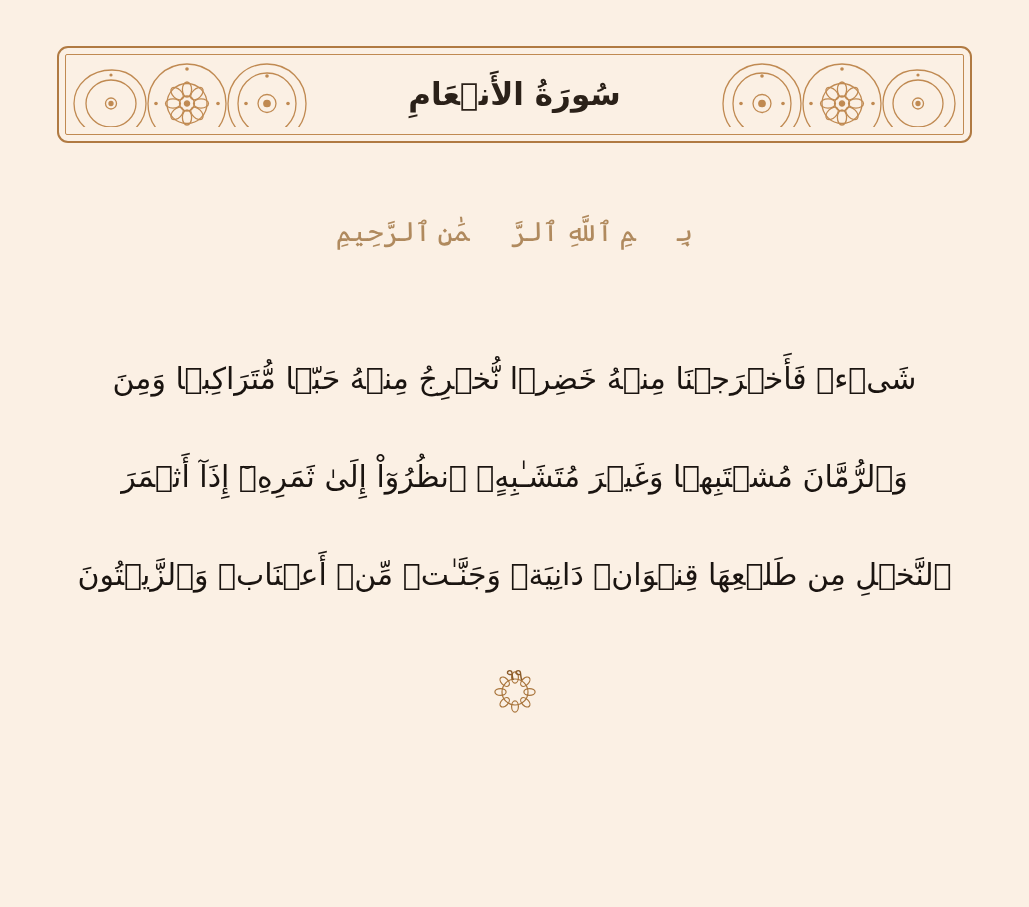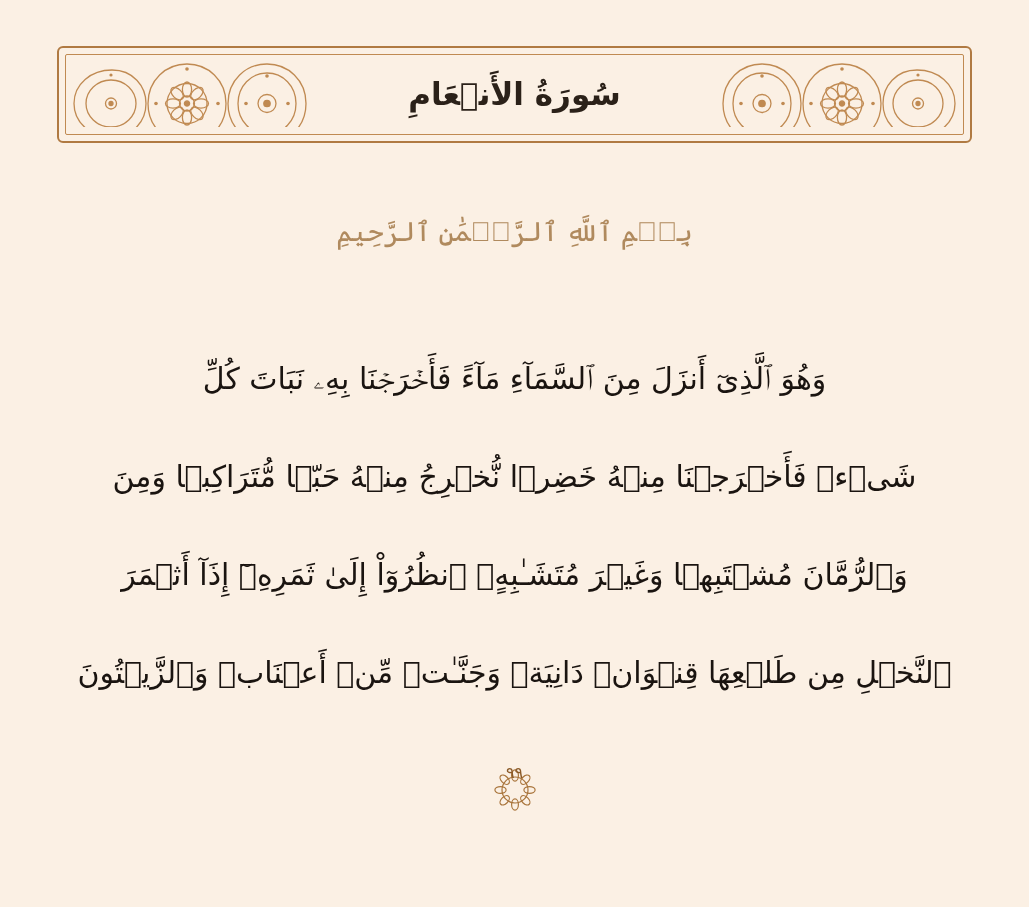--- a/index.html
+++ b/index.html
@@ -24,21 +24,21 @@
 
   
   .surah-band {
     position: absolute;
     top: 46px;
     left: 57px;
     width: 915px;
     height: 97px;
     box-sizing: border-box;
     border: 2px solid #b07a42;
-    border-radius: 6px;
+    border-radius: 11px;
     background: #fbf0e4;
   }
   .surah-band-inner {
     position: absolute;
     top: 6px;
     left: 6px;
     right: 6px;
     bottom: 6px;
     border: 1px solid #c08a52;
     border-radius: 2px;
@@ -71,21 +71,21 @@
     font-weight: 600;
   }
 
   
   .basmala {
     position: absolute;
     top: 216px;
     left: 0;
     width: 100%;
     text-align: center;
-    font-family: Liberation Sans, sans-serif;
+    font-family: Liberation Serif, serif;
     font-size: 27px;
     color: #b08a5e;
     line-height: 1.2;
     white-space: nowrap;
   }
 
   
   .ayah-block {
     position: absolute;
     top: 330px;
@@ -223,21 +223,20 @@
         </svg>
       </div>
 
       <div class="surah-title">سُورَةُ الأَنۡعَامِ</div>
     </div>
   </div>
 
   <div class="basmala">بِسۡمِ ٱللَّهِ ٱلرَّحۡمَٰنِ ٱلرَّحِيمِ</div>
 
   <div class="ayah-block">
-    <div class="ayah-line">وَهُوَ ٱلَّذِىٓ أَنزَلَ مِنَ ٱلسَّمَآءِ مَآءً فَأَخۡرَجۡنَا بِهِۦ نَبَاتَ كُلِّ</div>
     <div class="ayah-line">شَىۡءࣲ فَأَخۡرَجۡنَا مِنۡهُ خَضِرࣰا نُّخۡرِجُ مِنۡهُ حَبࣰّا مُّتَرَاكِبࣰا وَمِنَ</div>
     <div class="ayah-line">وَٱلرُّمَّانَ مُشۡتَبِهࣰا وَغَيۡرَ مُتَشَـٰبِهٍۗ ٱنظُرُوٓاْ إِلَىٰ ثَمَرِهِۦٓ إِذَآ أَثۡمَرَ</div>
     <div class="ayah-line">ٱلنَّخۡلِ مِن طَلۡعِهَا قِنۡوَانࣱ دَانِيَةࣱ وَجَنَّـٰتࣲ مِّنۡ أَعۡنَابࣲ وَٱلزَّيۡتُونَ</div>
     <div class="ayah-line last">
       <span class="ayah-number"><svg width="42" height="42" viewBox="0 0 42 42" xmlns="http://www.w3.org/2000/svg">
             <g fill="none" stroke="#a9753c" stroke-width="1.2">
               <circle cx="21" cy="21" r="13"></circle>
               <g>
                 <ellipse cx="21" cy="6.5" rx="3.4" ry="5.6"></ellipse>
                 <ellipse cx="31.3" cy="10.7" rx="3.4" ry="5.6" transform="rotate(45 31.3 10.7)"></ellipse>

